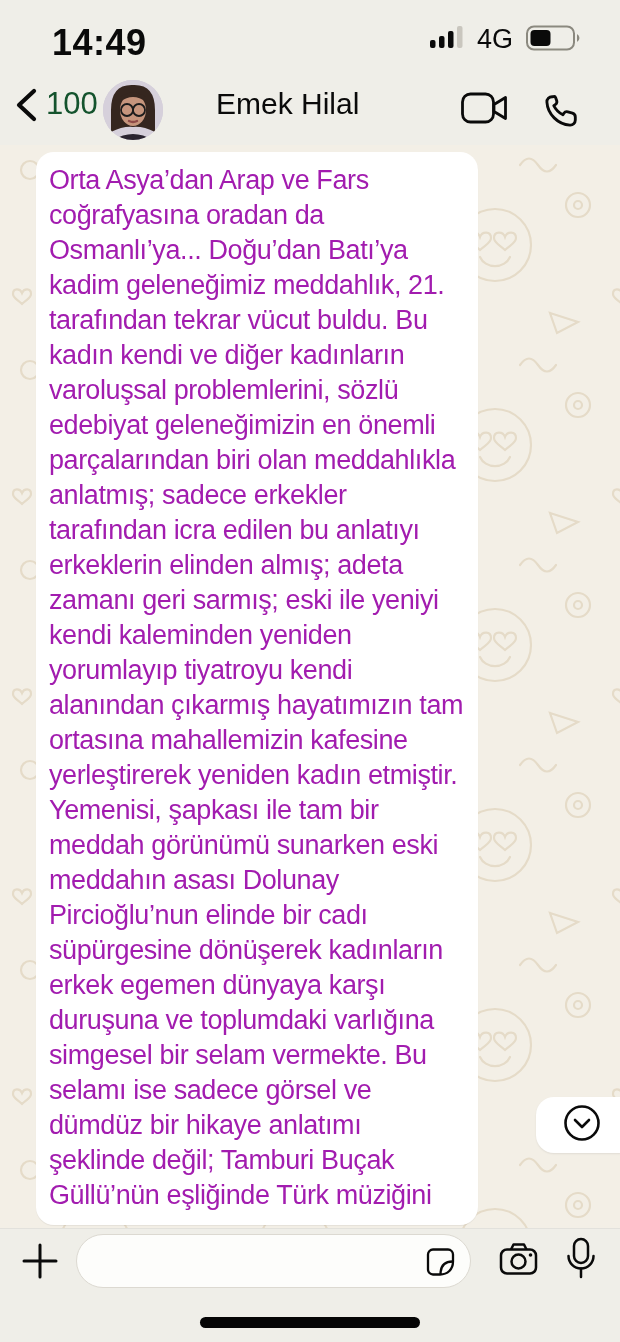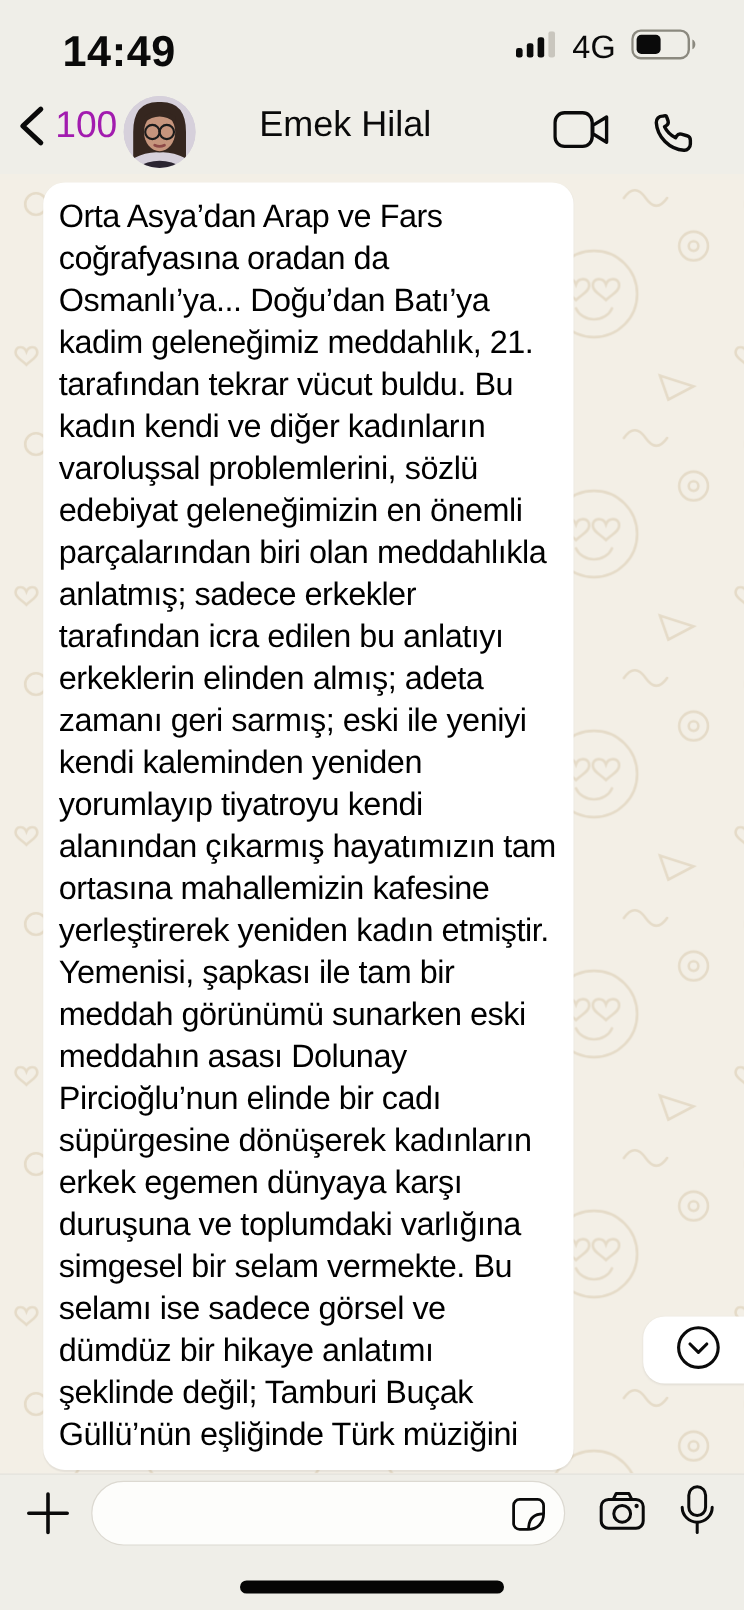--- a/index.html
+++ b/index.html
@@ -9,35 +9,35 @@
     background:#EFEEE8;font-family:"Liberation Sans",sans-serif;
     -webkit-font-smoothing:antialiased;
   }
   
   .status-time{position:absolute;left:52px;top:22px;font-size:36px;font-weight:700;color:#0a0a0a;letter-spacing:.5px;}
   .status-right{position:absolute;right:36px;top:24px;display:flex;align-items:center;gap:13px;}
   .net-label{font-size:27px;color:#0a0a0a;}
   
   .nav{position:absolute;left:0;top:60px;width:620px;height:85px;}
   .back{position:absolute;left:13px;top:28px;width:28px;height:34px;cursor:pointer;}
-  .unread{position:absolute;left:46px;top:26px;font-size:31px;color:#a21caf;cursor:pointer;}
+  .unread{position:absolute;left:46px;top:26px;font-size:31px;color:#14532d;cursor:pointer;}
   .avatar{position:absolute;left:103px;top:20px;width:60px;height:60px;border-radius:50%;overflow:hidden;background:#cfc9d6;cursor:pointer;}
   .contact-name{position:absolute;left:196px;top:27px;font-size:30px;font-weight:400;color:#0a0a0a;cursor:pointer;margin-left:20px;}
   .nav-ico{position:absolute;top:32px;cursor:pointer;}
   .ico-video{left:461px;}
   .ico-phone{left:541px;}
   
   .chat{position:absolute;left:0;top:145px;width:620px;height:1083px;background:#F3EFE6;overflow:hidden;}
   .chat .pattern{position:absolute;left:0;top:0;}
   .bubble{
     position:absolute;left:36px;top:7px;width:442px;box-sizing:border-box;
     background:#FFFFFF;border-radius:18px;padding:11px 13px 12px 13px;
     box-shadow:0 1px 1px rgba(0,0,0,.06);overflow:hidden;
   }
-  .msg-line{font-size:27px;line-height:35px;color:#000000;letter-spacing:-0.4px;white-space:nowrap;}
+  .msg-line{font-size:27px;line-height:35px;color:#a21caf;letter-spacing:-0.4px;white-space:nowrap;}
   .scroll-btn{
     position:absolute;right:-16px;top:952px;width:100px;height:56px;
     background:#FFFFFF;border-radius:18px;box-shadow:0 1px 2px rgba(0,0,0,.08);
     display:flex;align-items:center;cursor:pointer;
   }
   .scroll-btn svg{margin-left:24px;}
   
   .composer{position:absolute;left:0;top:1228px;width:620px;height:114px;background:#EFEEE8;border-top:1px solid rgba(0,0,0,.05);}
   .plus-btn{position:absolute;left:21px;top:13px;cursor:pointer;}
   .input-pill{

